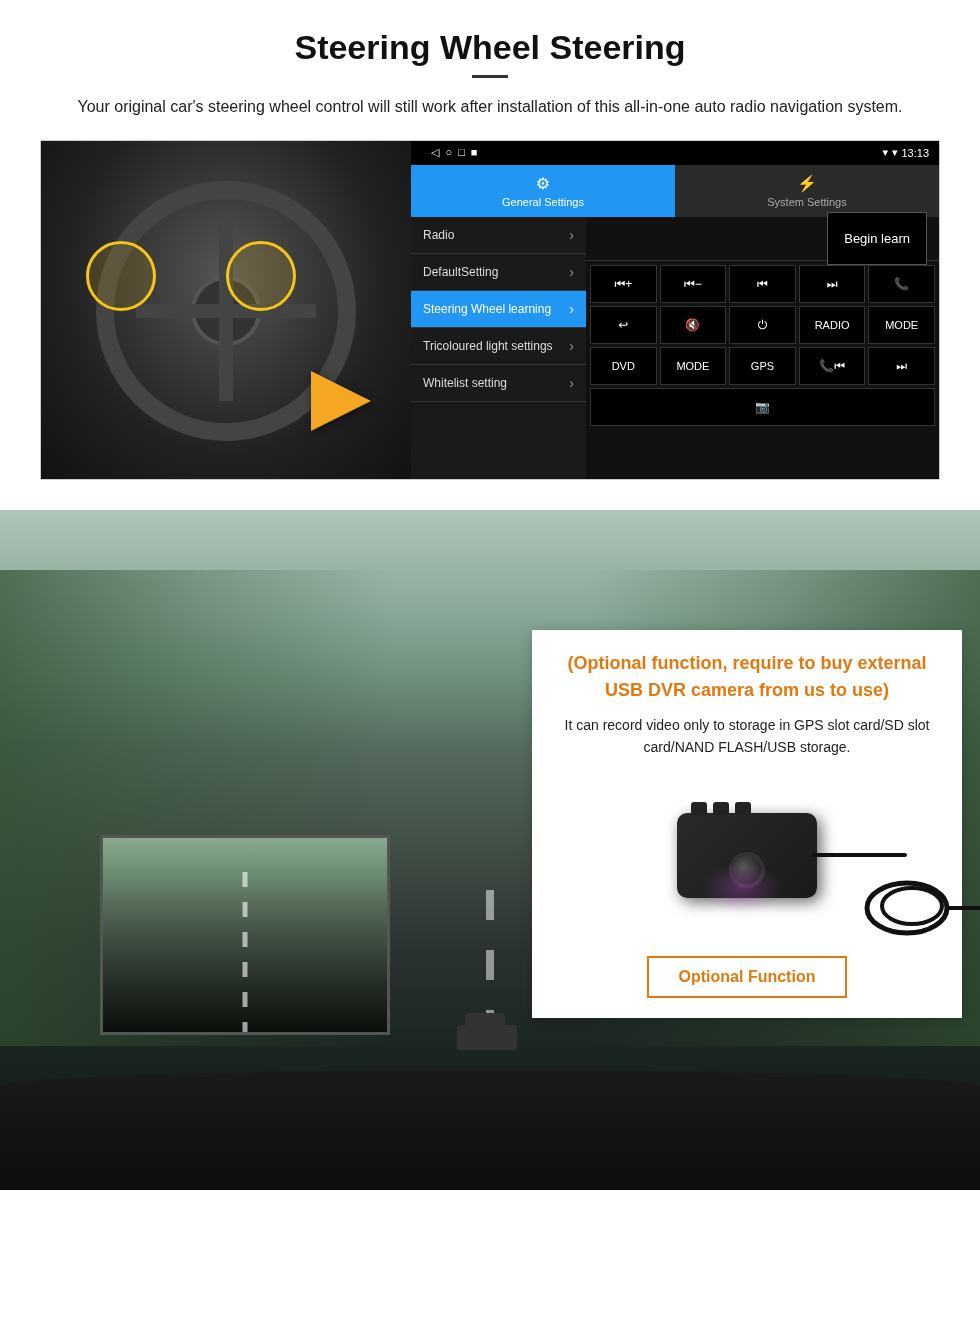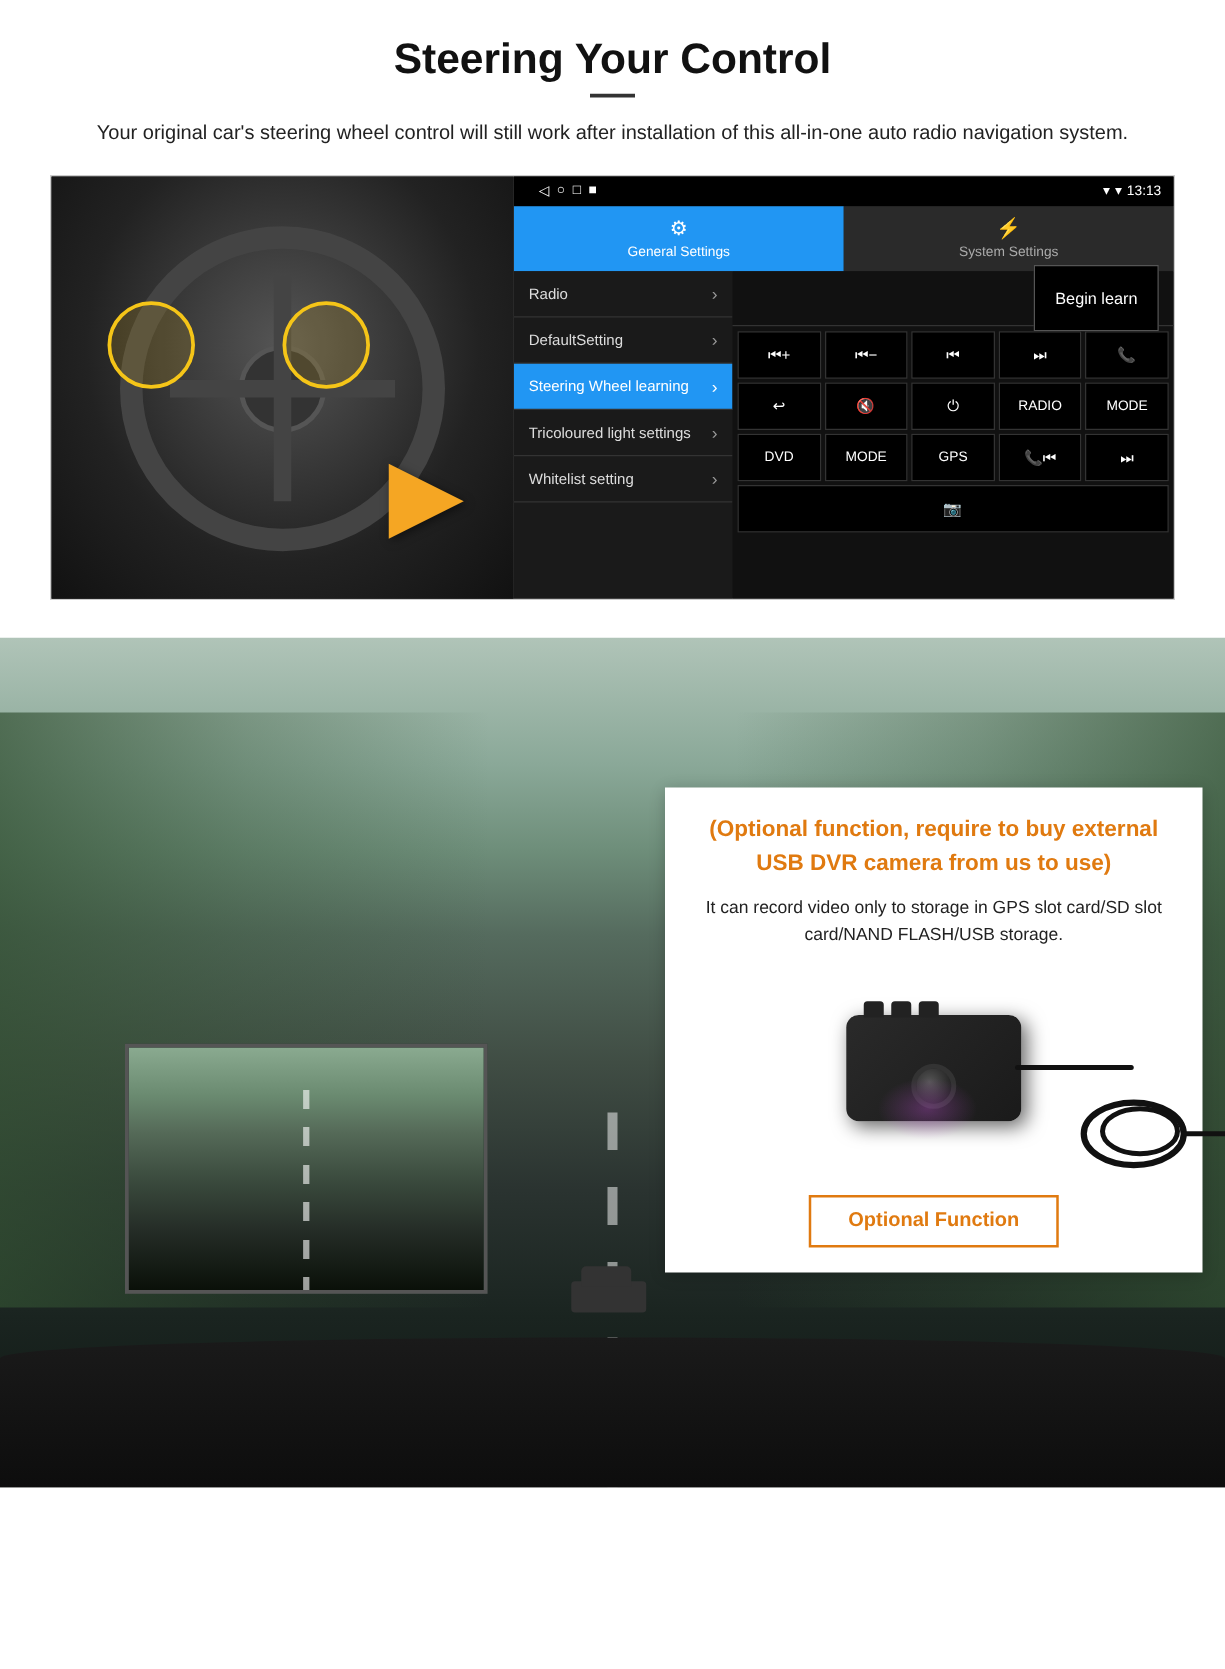--- a/index.html
+++ b/index.html
@@ -429,21 +429,21 @@
       width: 40px;
       height: 16px;
       background: #333;
       border-radius: 4px 4px 0 0;
     }
   </style>
 </head>
 <body>
 
 <div class="section-steering">
-  <h1 class="section-title">Steering Your Control</h1>
+  <h1 class="section-title">Steering Wheel Steering</h1>
   <div class="section-divider"></div>
   <p class="section-subtitle">Your original car's steering wheel control will still work after installation of this all-in-one auto radio navigation system.</p>
 
   <div class="steering-content">
 
     <div class="steering-photo">
       <div class="steering-wheel-bg">
         <div class="wheel-outer">
           <div class="wheel-spoke horizontal"></div>
           <div class="wheel-spoke vertical"></div>

